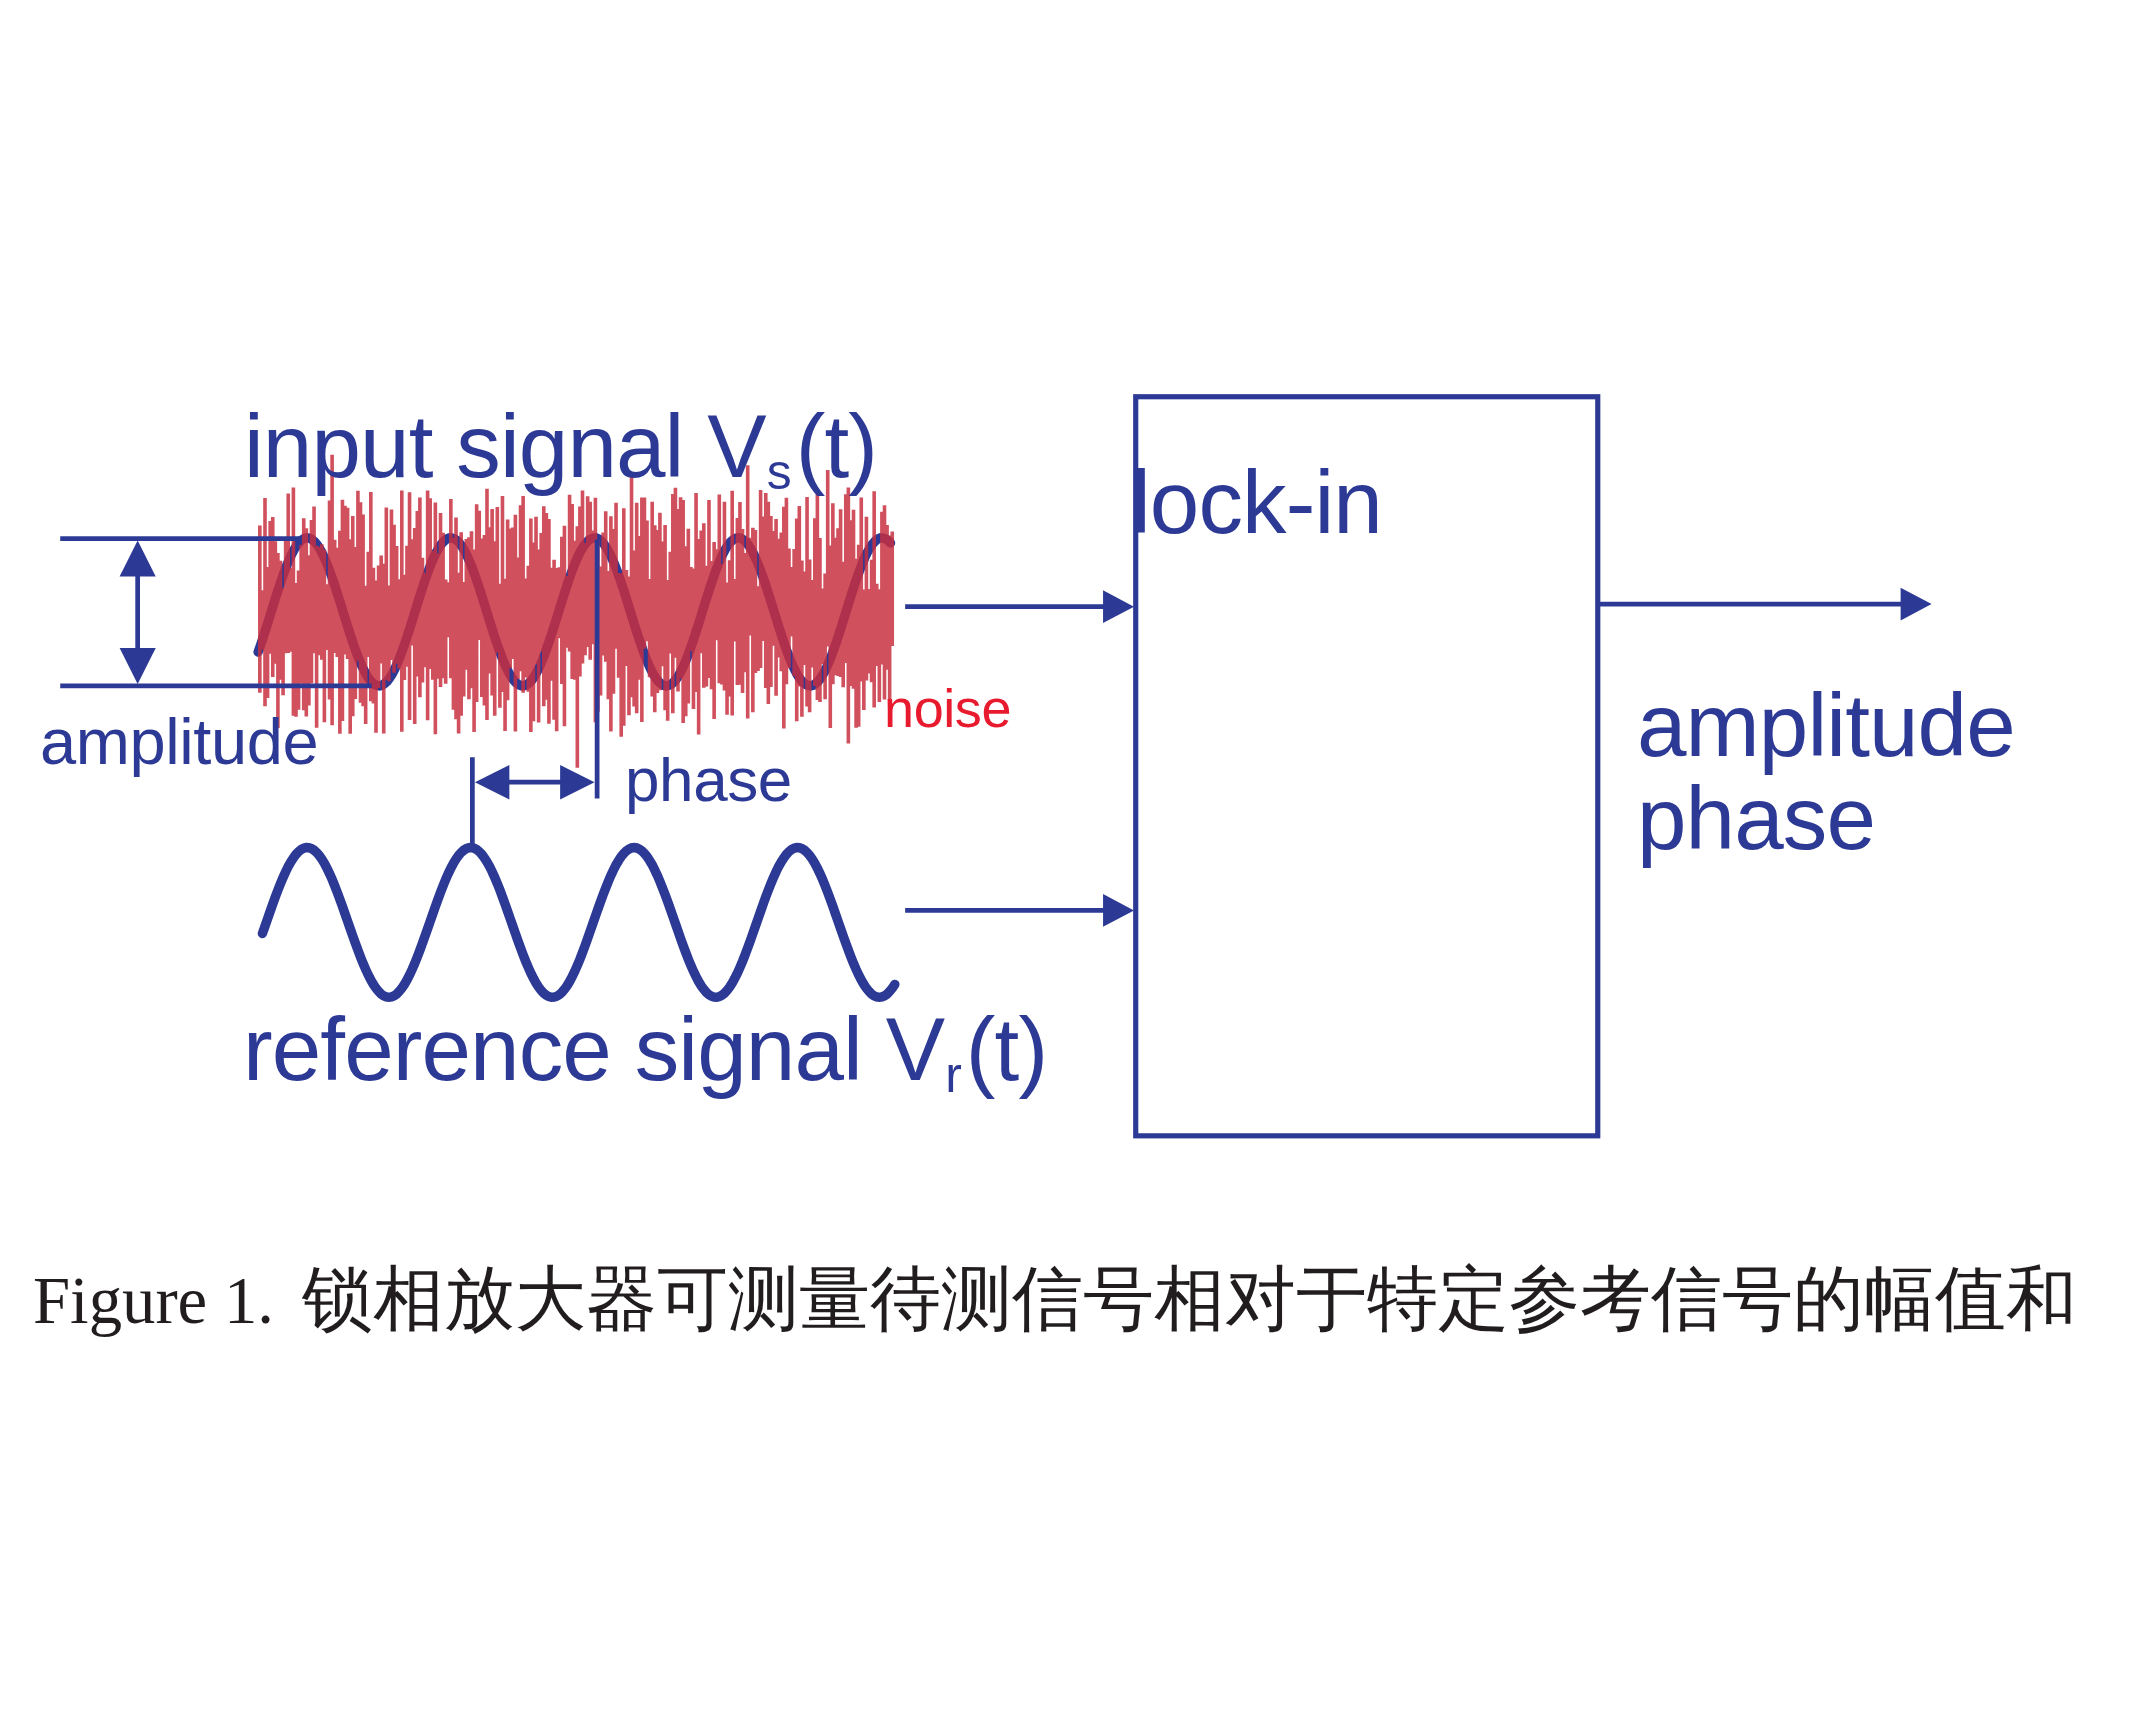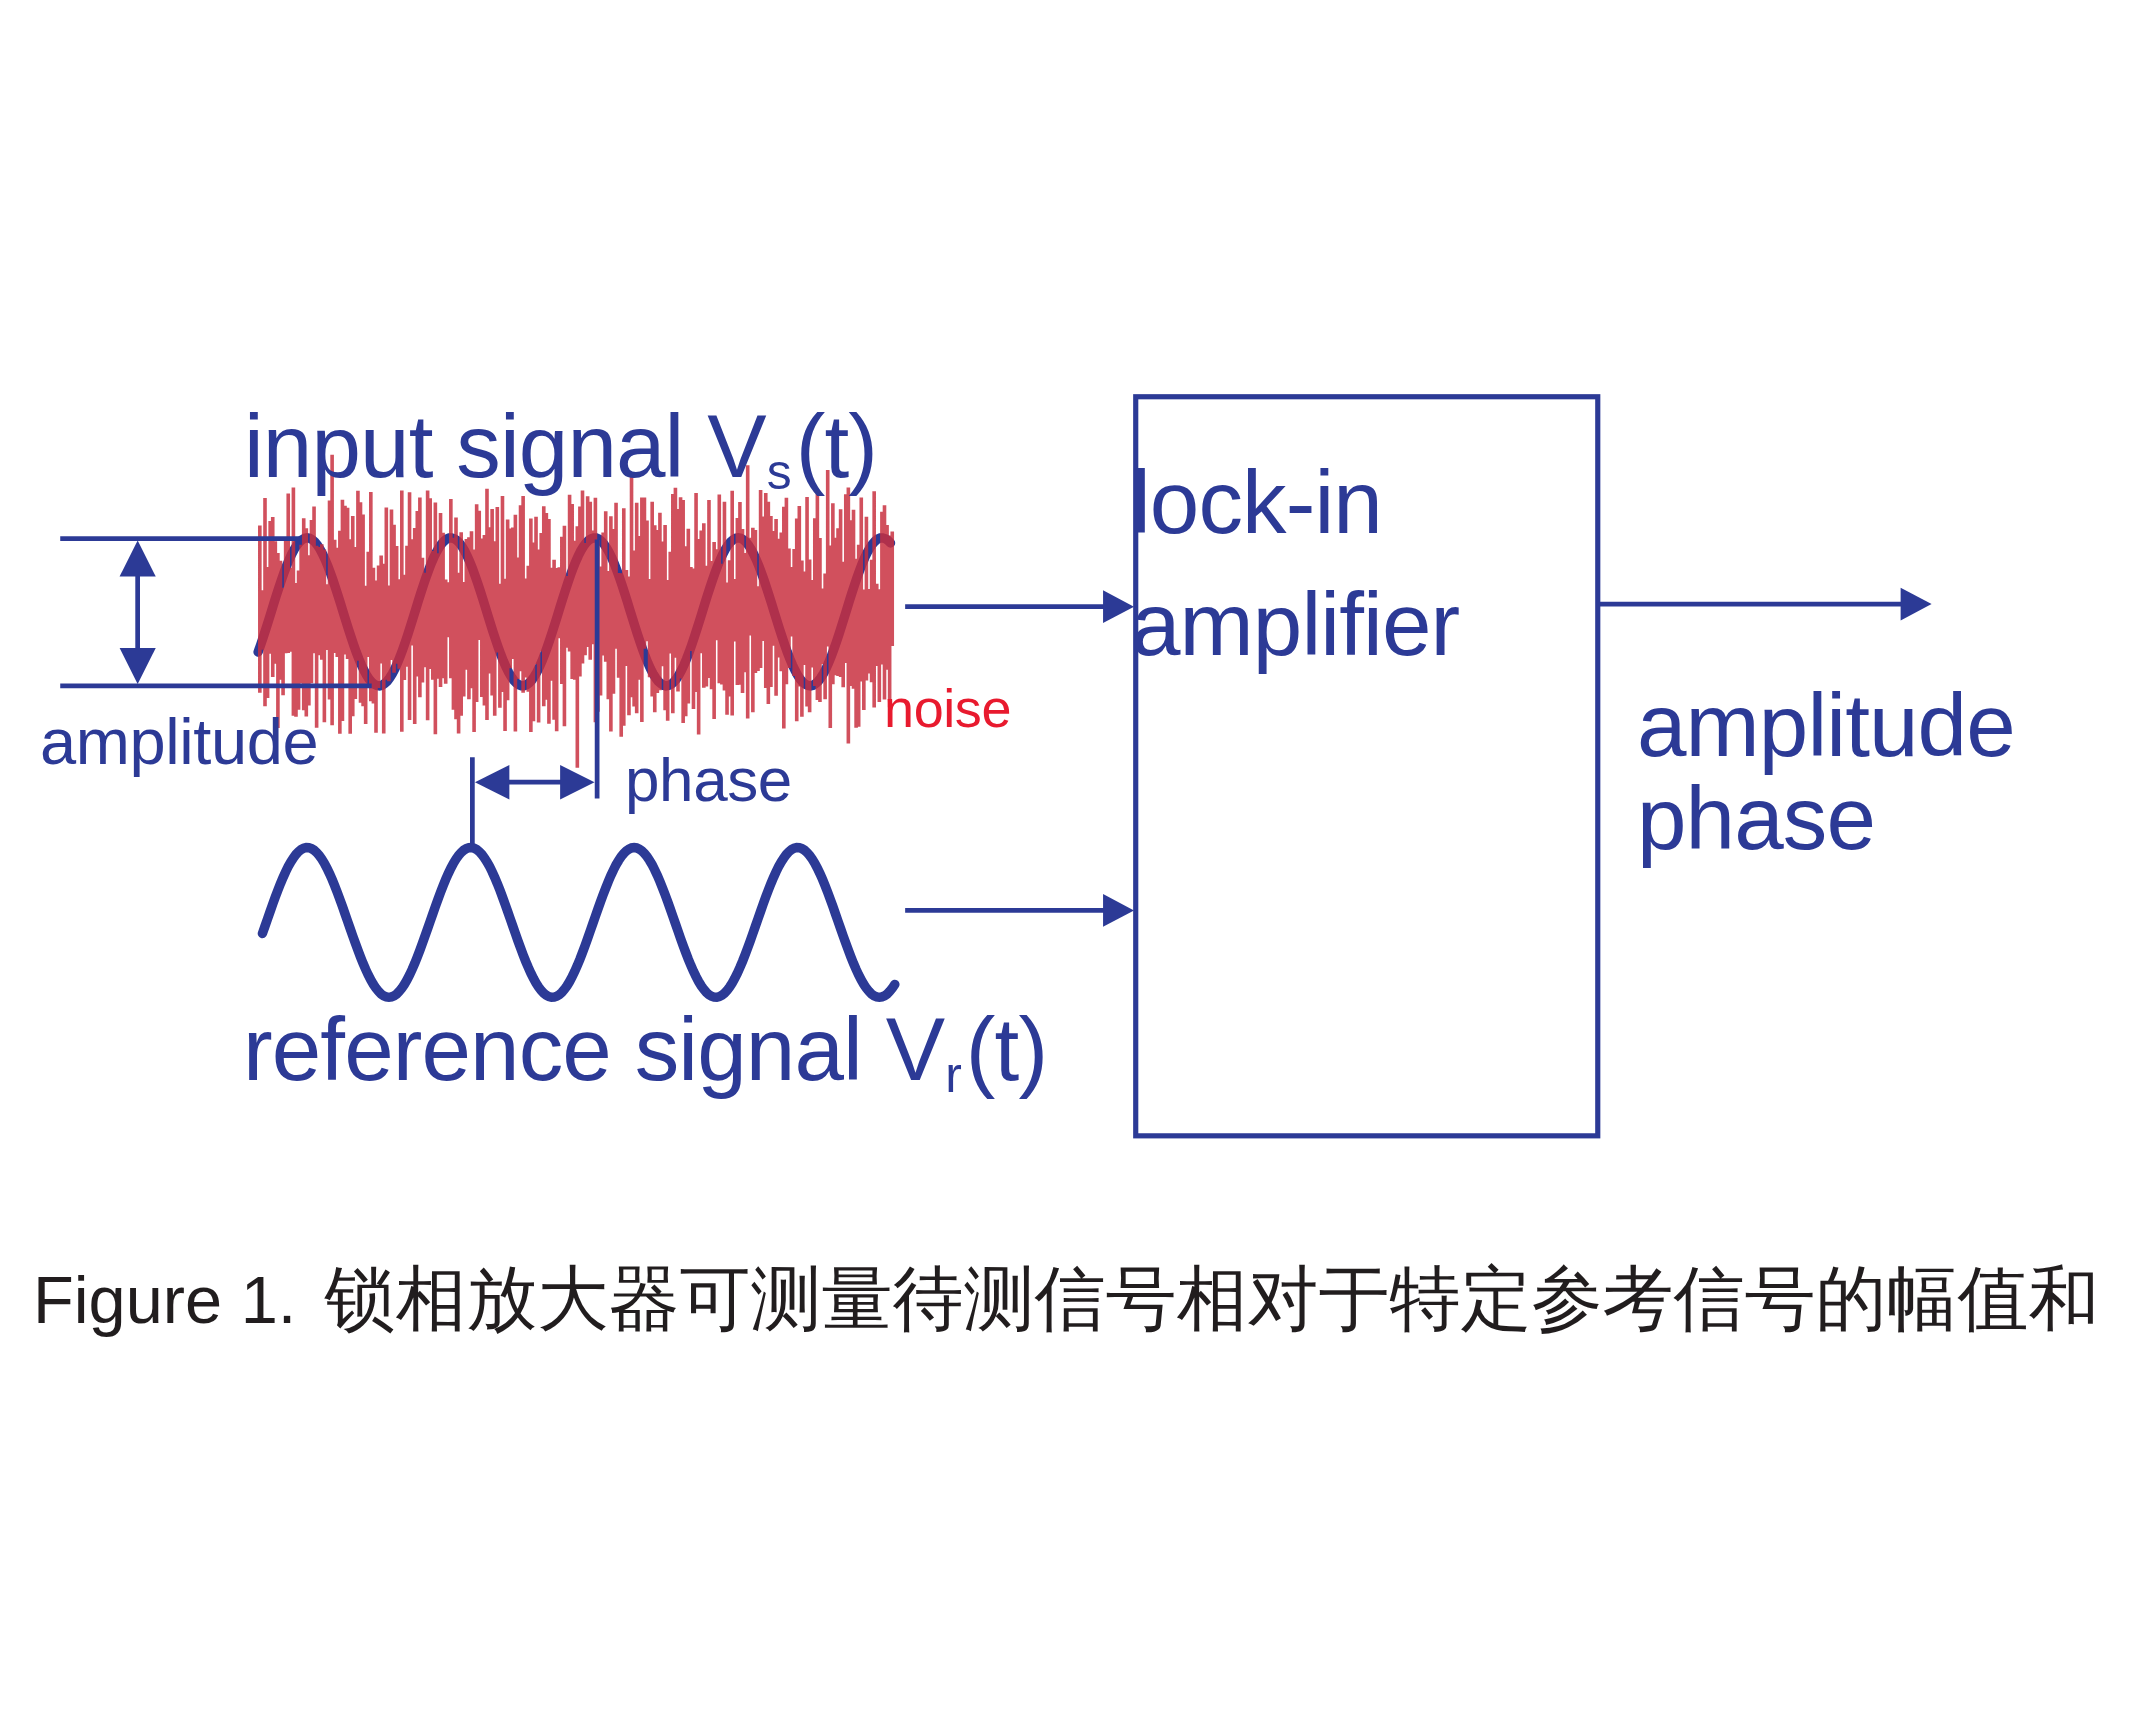--- a/index.html
+++ b/index.html
@@ -16,21 +16,21 @@
   #input-title{left:244px;top:402px;}
   #amplitude-label{left:40px;top:709px;}
   #phase-label{left:625px;top:749px;font-size:62px;}
   #noise-label{left:884px;top:681px;font-size:54px;color:var(--label-red,#e81a2e);}
   #box-label{left:1131px;top:442px;line-height:1.37;}
   #reference-label{left:243px;top:1005px;}
   #output-label{left:1637px;top:679px;line-height:1.05;}
 
   #caption{position:absolute;left:33px;top:1258px;color:var(--caption-color,#211d1e);
            font-size:71px;line-height:1.16;white-space:nowrap;}
-  .cap-prefix{font-family:Liberation Sans, sans-serif;font-size:0.94em;margin-right:0.42em;}
+  .cap-prefix{font-family:Liberation Serif, serif;font-size:0.94em;margin-right:0.42em;}
 </style>
 </head>
 <body>
 
 <div class="canvas">
 
   <svg class="diagram" viewBox="0 0 2500 2000">
 
     <path id="input-sine" fill="none" stroke-width="11" stroke-linecap="round" d="M300.0 757.7L303.0 749.2L306.0 740.3L309.0 731.0L312.0 721.5L315.0 711.8L318.0 702.1L321.0 692.5L324.0 683.2L327.0 674.2L330.0 665.7L333.0 657.7L336.0 650.5L339.0 644.0L342.0 638.3L345.0 633.6L348.0 629.9L351.0 627.2L354.0 625.5L357.0 625.0L360.0 625.5L363.0 627.2L366.0 629.9L369.0 633.6L372.0 638.3L375.0 644.0L378.0 650.5L381.0 657.7L384.0 665.7L387.0 674.2L390.0 683.2L393.0 692.5L396.0 702.1L399.0 711.8L402.0 721.5L405.0 731.0L408.0 740.3L411.0 749.2L414.0 757.7L417.0 765.5L420.0 772.7L423.0 779.0L426.0 784.5L429.0 789.1L432.0 792.6L435.0 795.2L438.0 796.6L441.0 797.0L444.0 796.3L447.0 794.4L450.0 791.6L453.0 787.7L456.0 782.8L459.0 777.0L462.0 770.4L465.0 763.0L468.0 754.9L471.0 746.3L474.0 737.3L477.0 727.9L480.0 718.3L483.0 708.6L486.0 698.9L489.0 689.4L492.0 680.2L495.0 671.3L498.0 663.0L501.0 655.2L504.0 648.2L507.0 642.0L510.0 636.7L513.0 632.3L516.0 628.9L519.0 626.5L522.0 625.2L525.0 625.1L528.0 626.0L531.0 628.0L534.0 631.0L537.0 635.1L540.0 640.1L543.0 646.1L546.0 652.8L549.0 660.3L552.0 668.5L555.0 677.2L558.0 686.3L561.0 695.7L564.0 705.3L567.0 715.0L570.0 724.7L573.0 734.2L576.0 743.3L579.0 752.1L582.0 760.4L585.0 768.0L588.0 774.9L591.0 781.0L594.0 786.1L597.0 790.4L600.0 793.6L603.0 795.8L606.0 796.9L609.0 796.9L612.0 795.8L615.0 793.6L618.0 790.4L621.0 786.1L624.0 781.0L627.0 774.9L630.0 768.0L633.0 760.4L636.0 752.1L639.0 743.3L642.0 734.2L645.0 724.7L648.0 715.0L651.0 705.3L654.0 695.7L657.0 686.3L660.0 677.2L663.0 668.5L666.0 660.3L669.0 652.8L672.0 646.1L675.0 640.1L678.0 635.1L681.0 631.0L684.0 628.0L687.0 626.0L690.0 625.1L693.0 625.2L696.0 626.5L699.0 628.9L702.0 632.3L705.0 636.7L708.0 642.0L711.0 648.2L714.0 655.2L717.0 663.0L720.0 671.3L723.0 680.2L726.0 689.4L729.0 698.9L732.0 708.6L735.0 718.3L738.0 727.9L741.0 737.3L744.0 746.3L747.0 754.9L750.0 763.0L753.0 770.4L756.0 777.0L759.0 782.8L762.0 787.7L765.0 791.6L768.0 794.4L771.0 796.3L774.0 797.0L777.0 796.6L780.0 795.2L783.0 792.6L786.0 789.1L789.0 784.5L792.0 779.0L795.0 772.7L798.0 765.5L801.0 757.7L804.0 749.2L807.0 740.3L810.0 731.0L813.0 721.5L816.0 711.8L819.0 702.1L822.0 692.5L825.0 683.2L828.0 674.2L831.0 665.7L834.0 657.7L837.0 650.5L840.0 644.0L843.0 638.3L846.0 633.6L849.0 629.9L852.0 627.2L855.0 625.5L858.0 625.0L861.0 625.5L864.0 627.2L867.0 629.9L870.0 633.6L873.0 638.3L876.0 644.0L879.0 650.5L882.0 657.7L885.0 665.7L888.0 674.2L891.0 683.2L894.0 692.5L897.0 702.1L900.0 711.8L903.0 721.5L906.0 731.0L909.0 740.3L912.0 749.2L915.0 757.7L918.0 765.5L921.0 772.7L924.0 779.0L927.0 784.5L930.0 789.1L933.0 792.6L936.0 795.2L939.0 796.6L942.0 797.0L945.0 796.3L948.0 794.4L951.0 791.6L954.0 787.7L957.0 782.8L960.0 777.0L963.0 770.4L966.0 763.0L969.0 754.9L972.0 746.3L975.0 737.3L978.0 727.9L981.0 718.3L984.0 708.6L987.0 698.9L990.0 689.4L993.0 680.2L996.0 671.3L999.0 663.0L1002.0 655.2L1005.0 648.2L1008.0 642.0L1011.0 636.7L1014.0 632.3L1017.0 628.9L1020.0 626.5L1023.0 625.2L1026.0 625.1L1029.0 626.0L1032.0 628.0L1035.0 631.0" stroke="#2c3a96"></path>
 
@@ -69,21 +69,20 @@
   <div class="lbl lbl-big" id="input-title"><span>input signal V</span><span class="sub">s</span><span>(t)</span></div>
 
   <div class="lbl lbl-small" id="amplitude-label">amplitude</div>
 
   <div class="lbl lbl-small" id="phase-label">phase</div>
 
   <div class="lbl lbl-small" id="noise-label">noise</div>
 
   <div class="lbl lbl-big" id="box-label">
     <div>lock-in</div>
-    <div>amplifier</div>
   </div>
 
   <div class="lbl lbl-big" id="reference-label"><span>reference signal V</span><span class="sub">r</span><span>(t)</span></div>
 
   <div class="lbl lbl-big" id="output-label">
     <div>amplitude</div>
     <div>phase</div>
   </div>
 
   <div id="caption">

